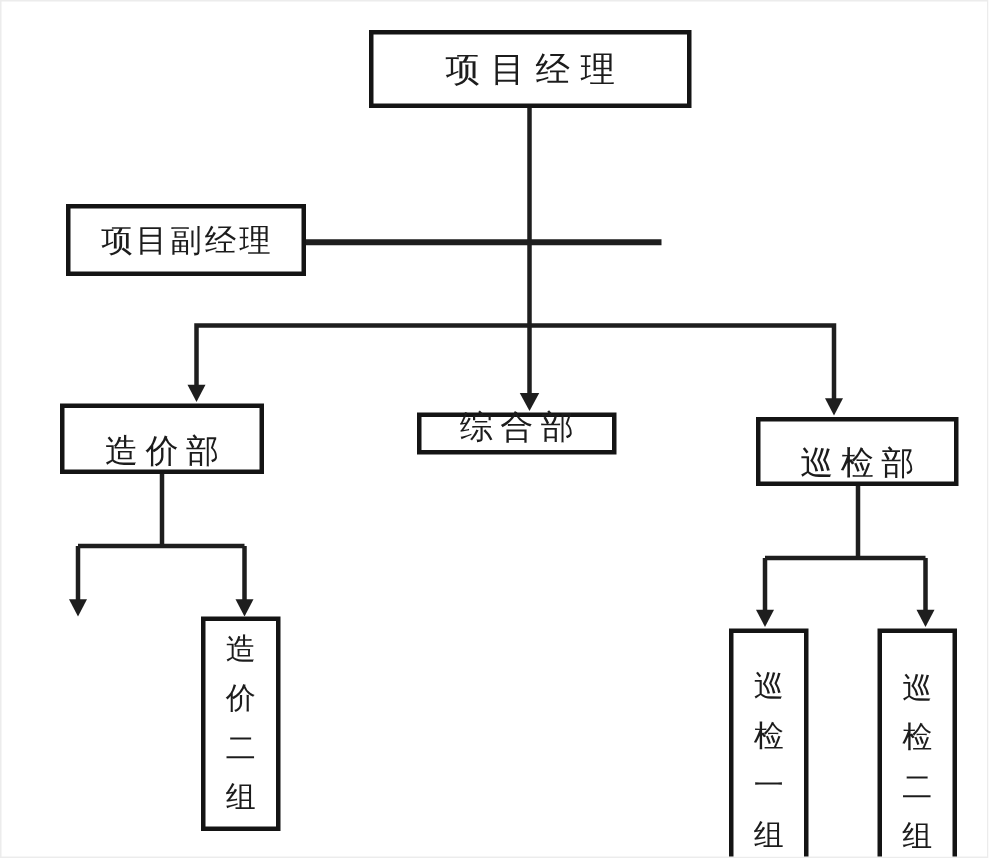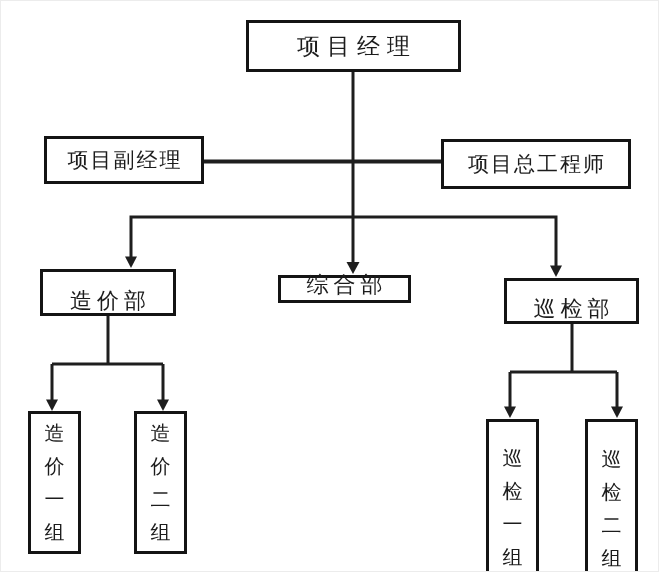--- a/index.html
+++ b/index.html
@@ -90,39 +90,33 @@
   </svg>
 
   <div class="node n-pm">
     <span class="label">项目经理</span>
   </div>
 
   <div class="node n-dpm">
     <span class="label">项目副经理</span>
   </div>
 
-  <div class="node n-ce">
-    <span class="label">项目总工程师</span>
-  </div>
 
   <div class="node n-cost">
     <span class="label">造价部</span>
   </div>
 
   <div class="node n-gen">
     <span class="label">综合部</span>
   </div>
 
   <div class="node n-insp">
     <span class="label">巡检部</span>
   </div>
 
-  <div class="node vert n-cg1">
-    <span class="label">造价一组</span>
-  </div>
 
   <div class="node vert n-cg2">
     <span class="label">造价二组</span>
   </div>
 
   <div class="node vert n-ig1">
     <span class="label">巡检一组</span>
   </div>
 
   <div class="node vert n-ig2">

